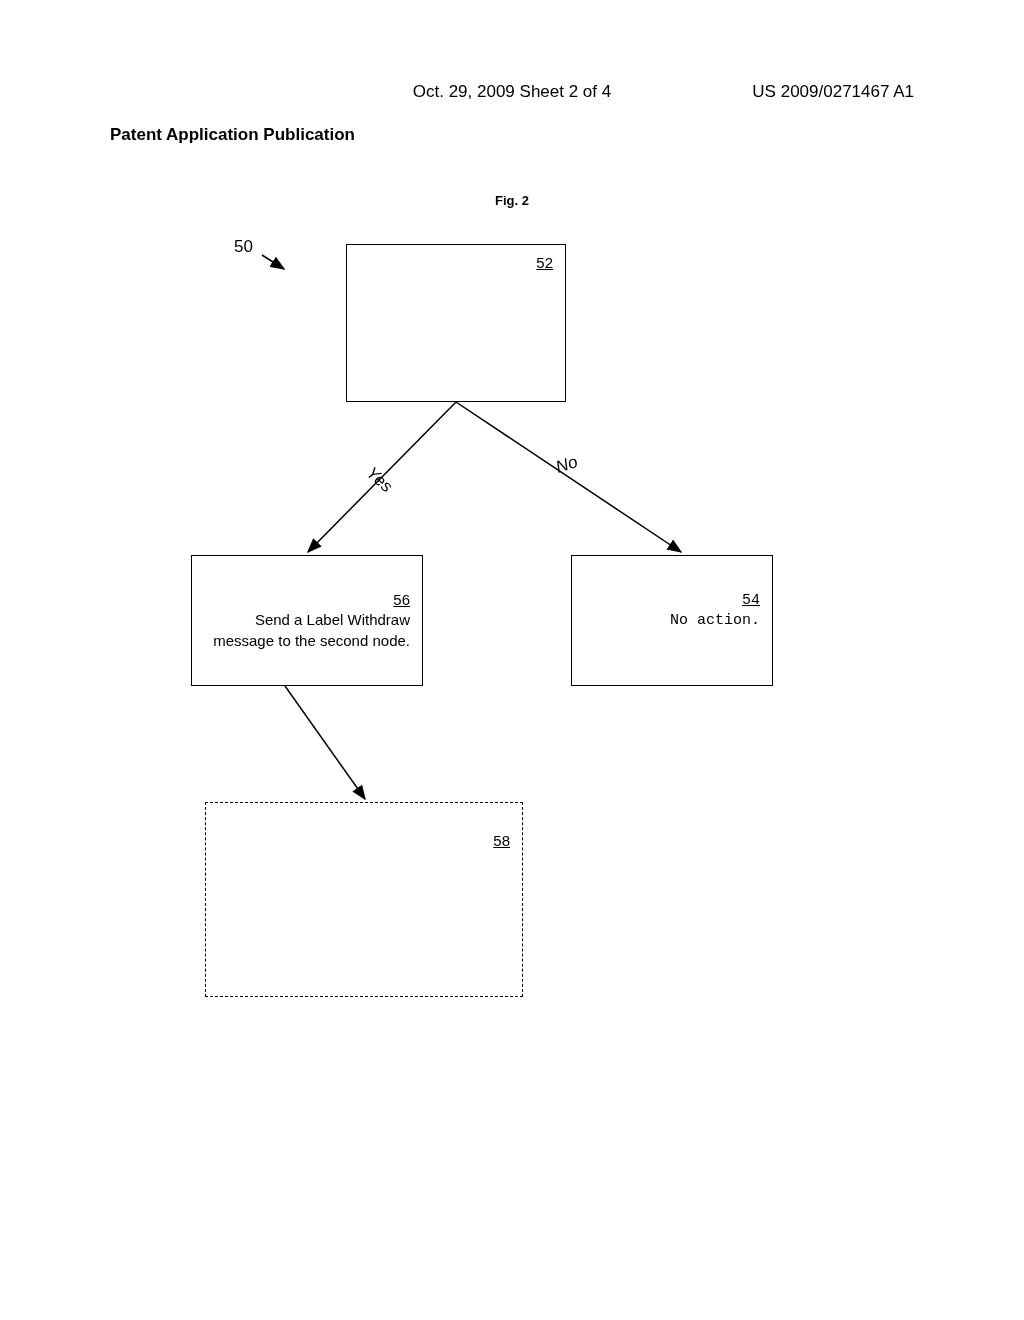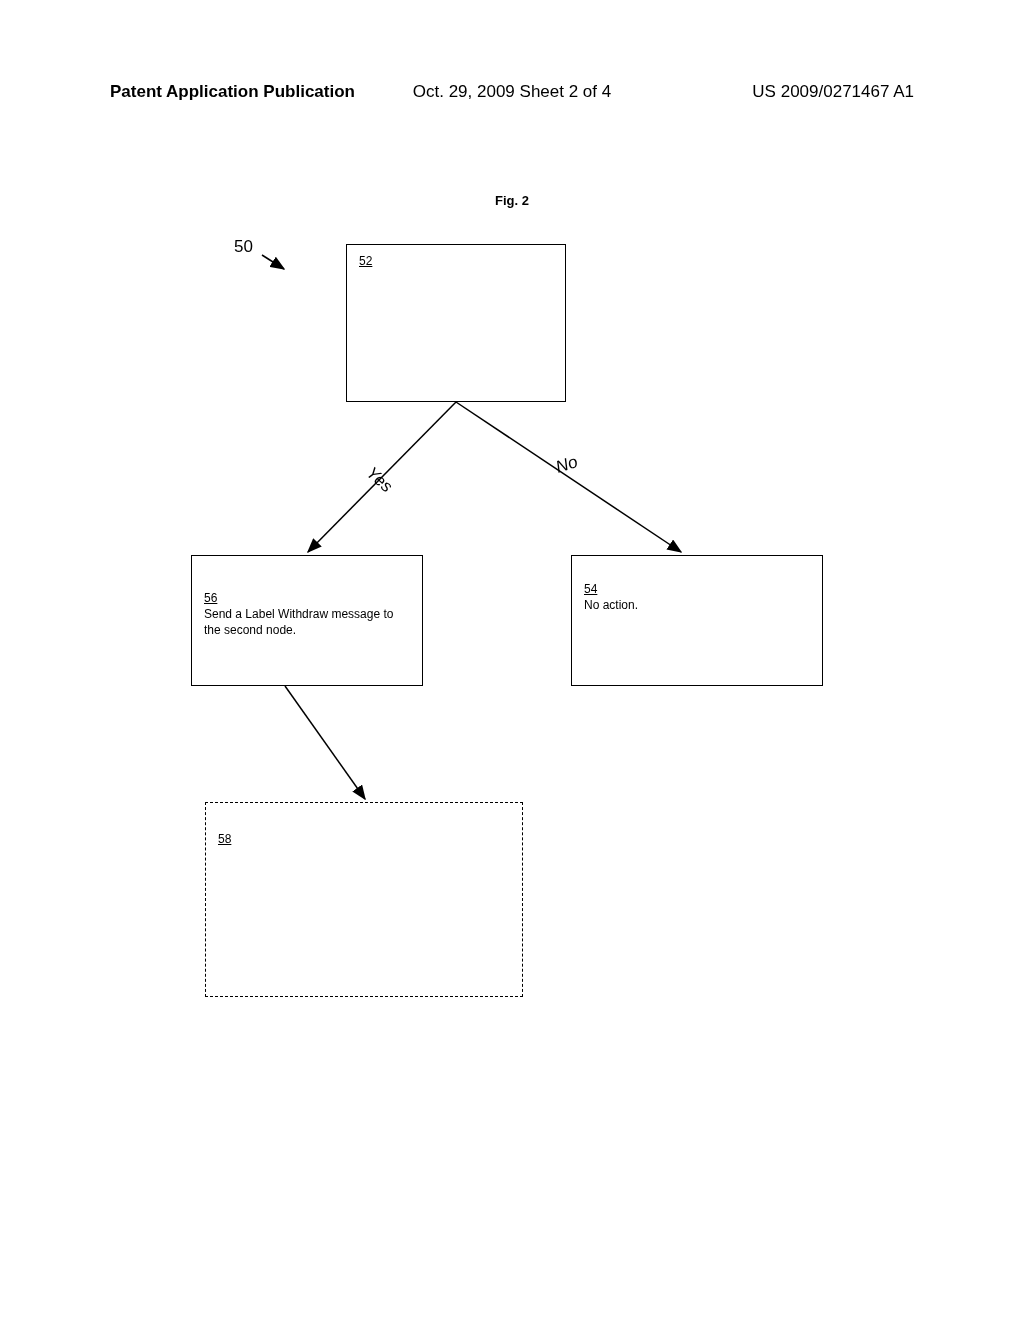--- a/index.html
+++ b/index.html
@@ -19,20 +19,21 @@
       top: 82px;
       left: 0;
       width: 100%;
       padding: 0 110px;
       display: flex;
       justify-content: space-between;
       font-size: 17px;
     }
     .header-left {
       font-weight: bold;
+      margin-top: 43px;
     }
     .header-center {
       position: absolute;
       left: 50%;
       transform: translateX(-50%);
       text-align: center;
     }
     .header-right {
     }
     .fig-title {
@@ -46,23 +47,23 @@
     .label-50 {
       position: absolute;
       top: 237px;
       left: 234px;
       font-size: 17px;
     }
     .box {
       position: absolute;
       border: 1.5px solid black;
       background: white;
-      text-align: left;
+      text-align: right;
       padding: 8px 12px;
-      font-size: 12px;
+      font-size: 15px;
       line-height: 1.35;
     }
     .box-num {
       text-decoration: underline;
     }
     .box-52 {
       top: 244px;
       left: 346px;
       width: 220px;
       height: 158px;
@@ -70,23 +71,24 @@
     .box-56 {
       top: 555px;
       left: 191px;
       width: 232px;
       height: 131px;
       padding-top: 34px;
     }
     .box-54 {
       top: 555px;
       left: 571px;
-      width: 252px;
+      width: 202px;
       height: 131px;
-      padding-top: 25px;
+      padding-top: 35px;
+      font-family: Liberation Mono, monospace;
     }
     .box-58 {
       top: 802px;
       left: 205px;
       width: 318px;
       height: 195px;
       border: 1.5px dashed black;
       padding-top: 28px;
     }
     svg.connector {

